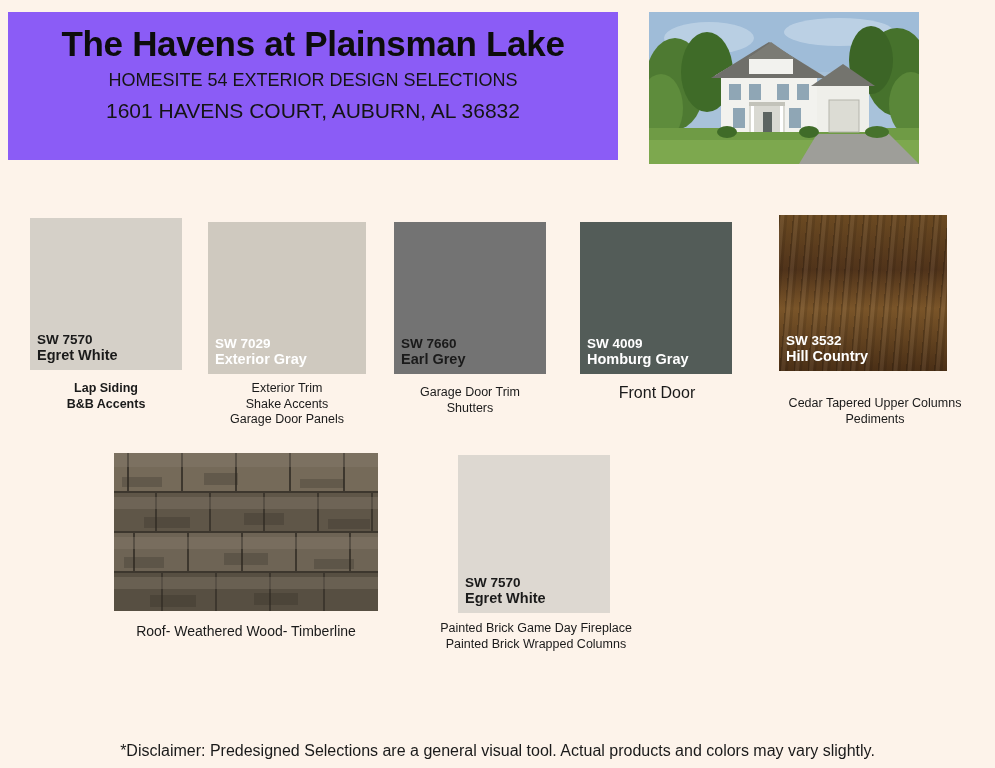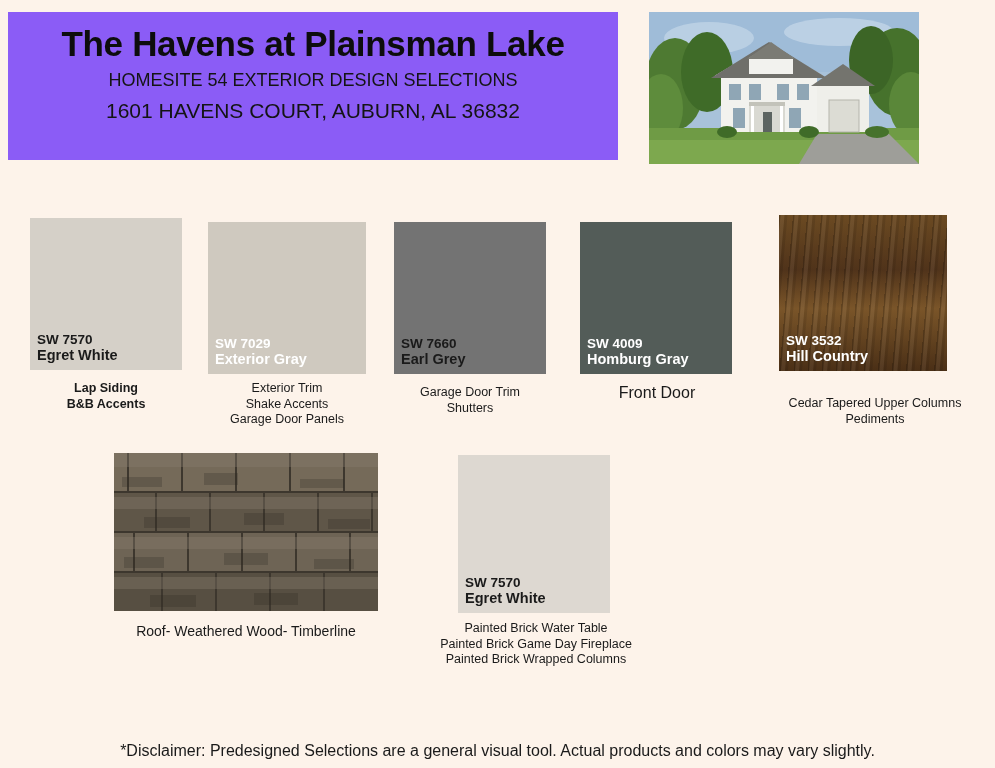--- a/index.html
+++ b/index.html
@@ -323,18 +323,17 @@
 
 <div class="swatch" style="left:458px; top:455px; width:152px; height:158px;">
   <div class="chip" style="background:#ddd8d1;">
     <div class="chip-label dark-text">
       <span class="chip-code">SW 7570</span>
       <span class="chip-name">Egret White</span>
     </div>
   </div>
 </div>
 <div class="caption" style="left:438px; top:621px; width:196px;">
-  <div>Painted Brick Water Table</div>
   <div>Painted Brick Game Day Fireplace</div>
   <div>Painted Brick Wrapped Columns</div>
 </div>
 
 <div class="disclaimer">*Disclaimer: Predesigned Selections are a general visual tool. Actual products and colors may vary slightly.</div>
 
 </body></html>

